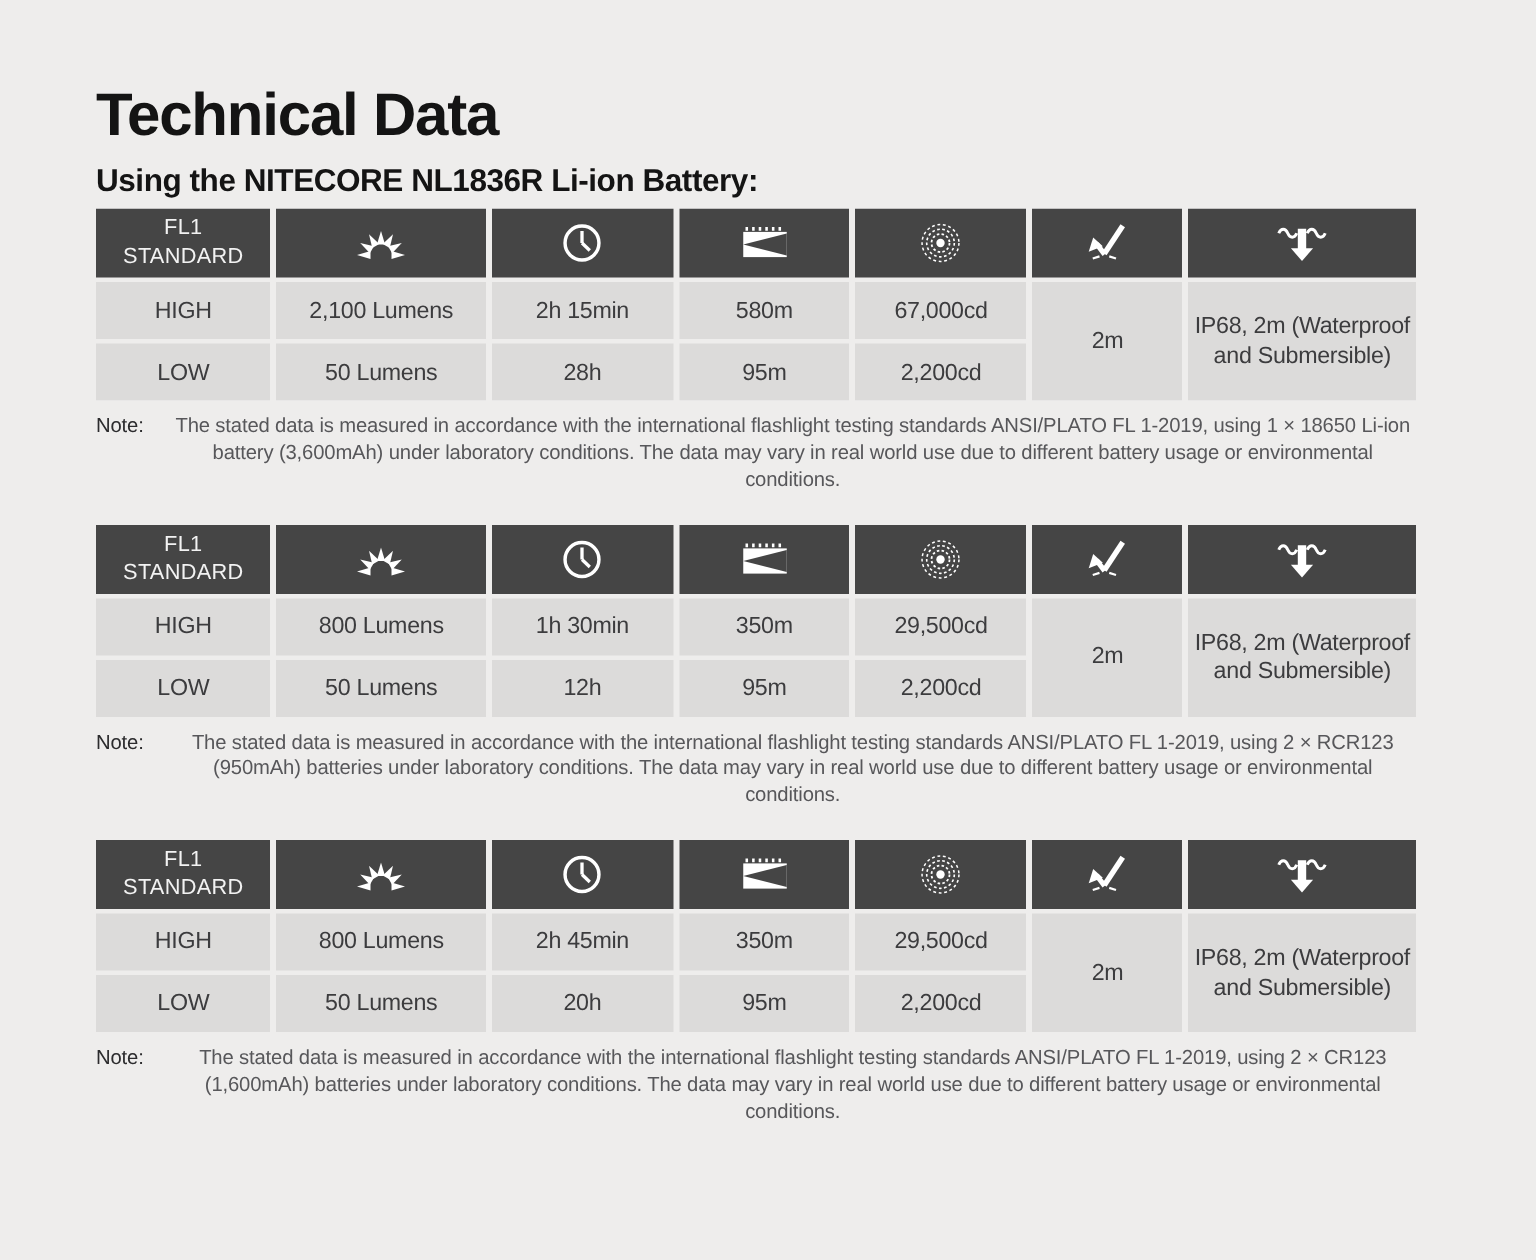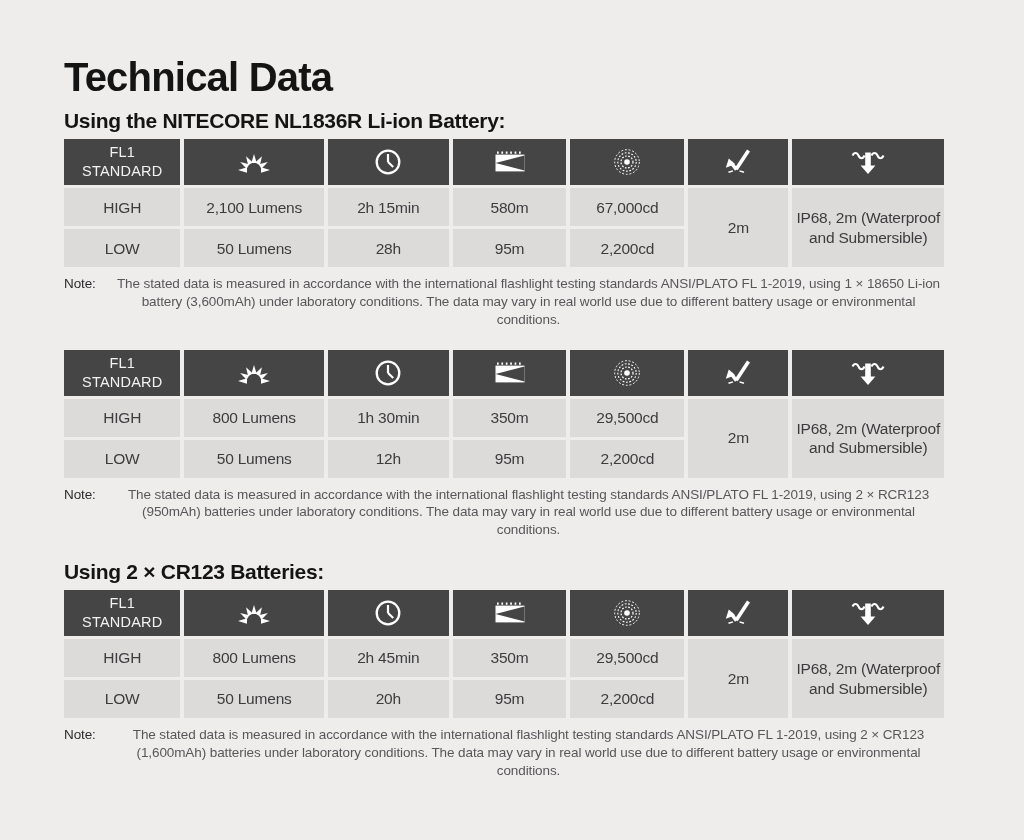--- a/index.html
+++ b/index.html
@@ -214,21 +214,20 @@
   </tbody>
       </table>
   </div>
   <div class="note">
     <div class="note-label">Note:</div>
     <div class="note-body">The stated data is measured in accordance with the international flashlight testing standards ANSI/PLATO FL 1-2019, using 2 × RCR123 (950mAh) batteries under laboratory conditions. The data may vary in real world use due to different battery usage or environmental conditions.</div>
   </div>
 </div>
 
 <div class="section">
-  <div class="section-heading">Using 2 × CR123 Batteries:</div>
   <div class="table-wrap">
   <table class="spec-table">
     <colgroup>
       <col style="width:13.6%">
           <col style="width:16.3%">
           <col style="width:14.1%">
       <col style="width:13.3%">
           <col style="width:13.3%">
           <col style="width:11.7%">
           <col style="width:17.7%">

